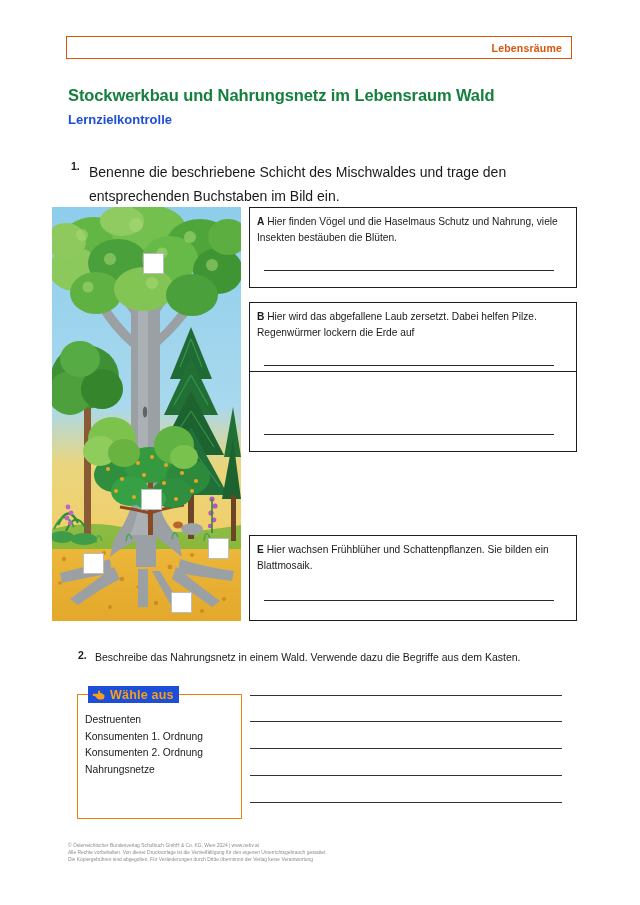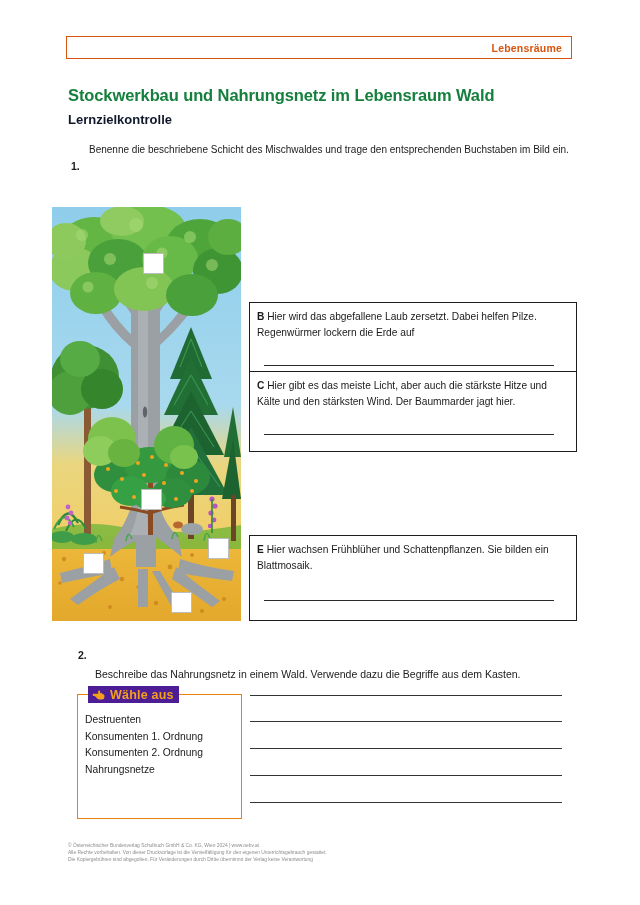--- a/index.html
+++ b/index.html
@@ -52,39 +52,39 @@
     color: #15803d;
     letter-spacing: -0.1px;
     white-space: nowrap;
   }
   .title-sub {
     position: absolute;
     left: 68px;
     top: 112px;
     font-size: 13px;
     font-weight: bold;
-    color: #0f172a;
+    color: #1d4ed8;
     white-space: nowrap;
   }
 
   
   .task1-num {
     position: absolute;
     left: 71px;
     top: 160px;
     font-size: 10.5px;
     font-weight: bold;
   }
   .task1-text {
     position: absolute;
     left: 89px;
-    top: 144px;
+    top: 160px;
     width: 480px;
-    font-size: 10px;
-    line-height: 11px;
+    font-size: 14px;
+    line-height: 24px;
   }
 
   
   .illus {
     position: absolute;
     left: 52px;
     top: 207px;
     width: 189px;
     height: 414px;
     overflow: hidden;
@@ -131,38 +131,37 @@
     font-size: 10.5px;
     font-weight: bold;
   }
   .task2-text {
     position: absolute;
     left: 95px;
     top: 649px;
     width: 480px;
     font-size: 10.5px;
     line-height: 16.5px;
-    margin-top: 17px;
   }
 
   
   .choice-box {
     position: absolute;
     left: 77px;
     top: 694px;
     width: 165px;
     height: 125px;
     border: 1.4px solid #e8820c;
     box-sizing: border-box;
   }
   .choice-head {
     position: absolute;
     left: 88px;
     top: 686px;
-    background: #4c1d95;
+    background: #1d4ed8;
     padding: 0 5px 0 4px;
     display: flex;
     align-items: center;
     gap: 4px;
     height: 17px;
   }
   .choice-head-label {
     font-size: 12.5px;
     font-weight: bold;
     color: #f5a01a;
@@ -416,34 +415,37 @@
       </g>
     </svg>
 
     <div class="answer-box" style="left:91px; top:46px; width:21px; height:21px;"></div>
     <div class="answer-box" style="left:89px; top:282px; width:21px; height:21px;"></div>
     <div class="answer-box" style="left:156px; top:331px; width:21px; height:21px;"></div>
     <div class="answer-box" style="left:31px; top:346px; width:21px; height:21px;"></div>
     <div class="answer-box" style="left:119px; top:385px; width:21px; height:21px;"></div>
   </div>
 
+  <div class="stmt" style="top:207px; height:81px;">
+    <div class="stmt-text">
+      <span class="stmt-letter">A</span>
+      <span>Hier finden Vögel und die Haselmaus Schutz und Nahrung, viele Insekten bestäuben die Blüten.</span>
+    </div>
+    <div class="stmt-line" style="top:62px;"></div>
+  </div>
 
   <div class="stmt" style="top:302px; height:81px;">
     <div class="stmt-text">
       <span class="stmt-letter">B</span>
       <span>Hier wird das abgefallene Laub zersetzt. Dabei helfen Pilze. Regenwürmer lockern die Erde auf</span>
     </div>
     <div class="stmt-line" style="top:62px;"></div>
   </div>
 
   <div class="stmt" style="top:371px; height:81px;">
-    <div class="stmt-text">
-      <span class="stmt-letter">C</span>
-      <span>Hier gibt es das meiste Licht, aber auch die stärkste Hitze und Kälte und den stärksten Wind. Der Baummarder jagt hier.</span>
-    </div>
     <div class="stmt-line" style="top:62px;"></div>
   </div>
 
 
   <div class="stmt" style="top:535px; height:86px;">
     <div class="stmt-text">
       <span class="stmt-letter">E</span>
       <span>Hier wachsen Frühblüher und Schattenpflanzen. Sie bilden ein Blattmosaik.</span>
     </div>
     <div class="stmt-line" style="top:64px;"></div>

